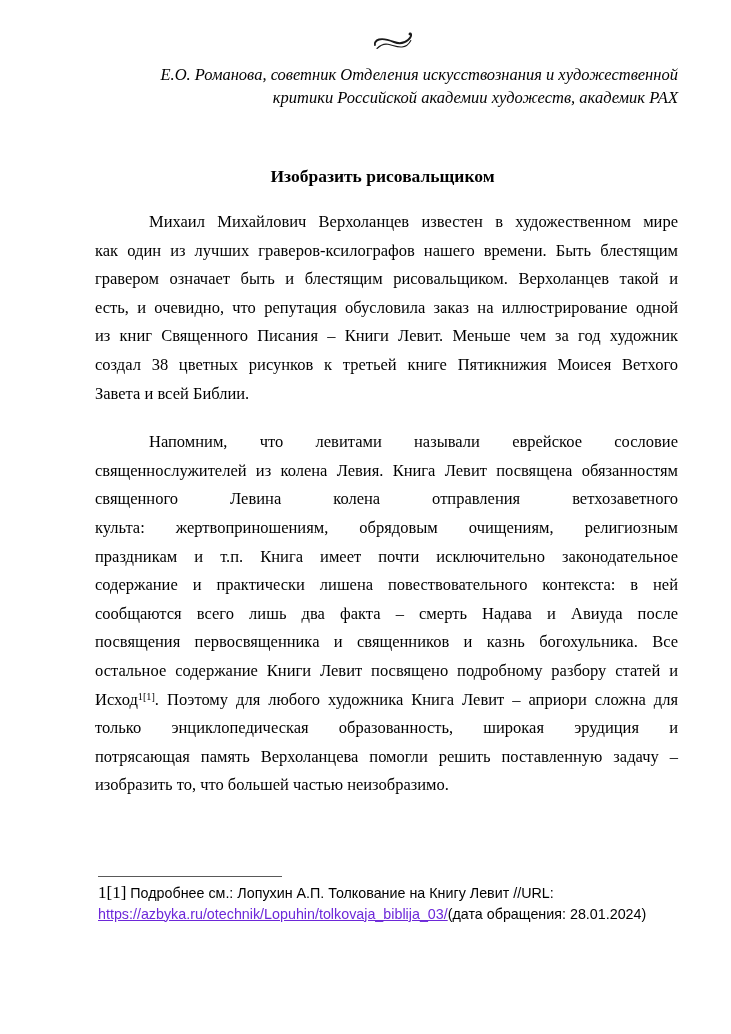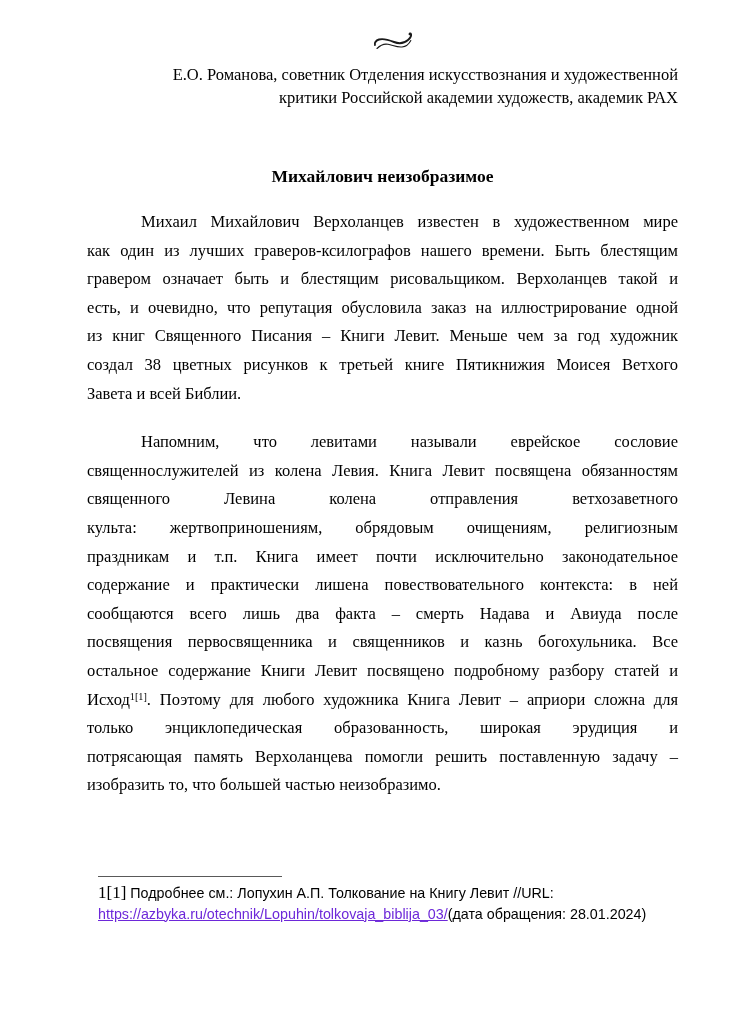--- a/index.html
+++ b/index.html
@@ -19,41 +19,42 @@
     left: 371px;
     width: 44px;
     height: 26px;
   }
   .byline {
     position: absolute;
     top: 64px;
     right: 53px;
     width: 560px;
     text-align: right;
+    font-style: italic;
     font-size: 16.5px;
     line-height: 22.5px;
   }
   .title {
     position: absolute;
     top: 166px;
     left: 87px;
     width: 591px;
     margin: 0;
     text-align: center;
     font-size: 17.5px;
     font-weight: bold;
   }
   .body-text {
     position: absolute;
     top: 208px;
     left: 87px;
     width: 591px;
     font-size: 16.5px;
   }
-  .paragraph { margin: 0 0 20px 0; }
+  .paragraph { margin: 0 0 20px 8px; }
   .line {
     line-height: 28.6px;
     text-align: justify;
     text-align-last: justify;
     text-justify: inter-word;
   }
   .line.first { text-indent: 54px; }
   .line.last { text-align: right; text-align-last: left; }
   .line sup {
     font-size: 0.62em;
@@ -96,21 +97,21 @@
       <path d="M4,18 C3,16 5,13.5 8,12.5 C13,11 18,13 23,15 C28,17 33,16.5 37,13 C39.5,10.8 40.5,8.5 40,7 C39.6,6 38.3,6.2 38.6,7.4" fill="none" stroke="#1a1a1a" stroke-width="1.9" stroke-linecap="round"></path>
       <path d="M6,21.5 C9,18.5 13,16.5 17,17.3 C22,18.3 26,20.5 31,20 C35,19.6 38,17 39.8,13.5" fill="none" stroke="#1a1a1a" stroke-width="1.1" stroke-linecap="round"></path>
     </svg>
   </div>
 
   <div class="byline">
     <div>Е.О. Романова, советник Отделения искусствознания и художественной</div>
     <div>критики Российской академии художеств, академик РАХ</div>
   </div>
 
-  <h1 class="title">Михайлович неизобразимое</h1>
+  <h1 class="title">Изобразить рисовальщиком</h1>
 
   <div class="body-text" id="body-text">
       <div class="paragraph">
         <div class="line first">Михаил Михайлович Верхоланцев известен в художественном мире</div>
         <div class="line">как один из лучших граверов-ксилографов нашего времени. Быть блестящим</div>
         <div class="line">гравером означает быть и блестящим рисовальщиком. Верхоланцев такой и</div>
         <div class="line">есть, и очевидно, что репутация обусловила заказ на иллюстрирование одной</div>
         <div class="line">из книг Священного Писания – Книги Левит. Меньше чем за год художник</div>
         <div class="line">создал 38 цветных рисунков к третьей книге Пятикнижия Моисея Ветхого</div>
         <div class="line last">Завета и всей Библии.</div>

